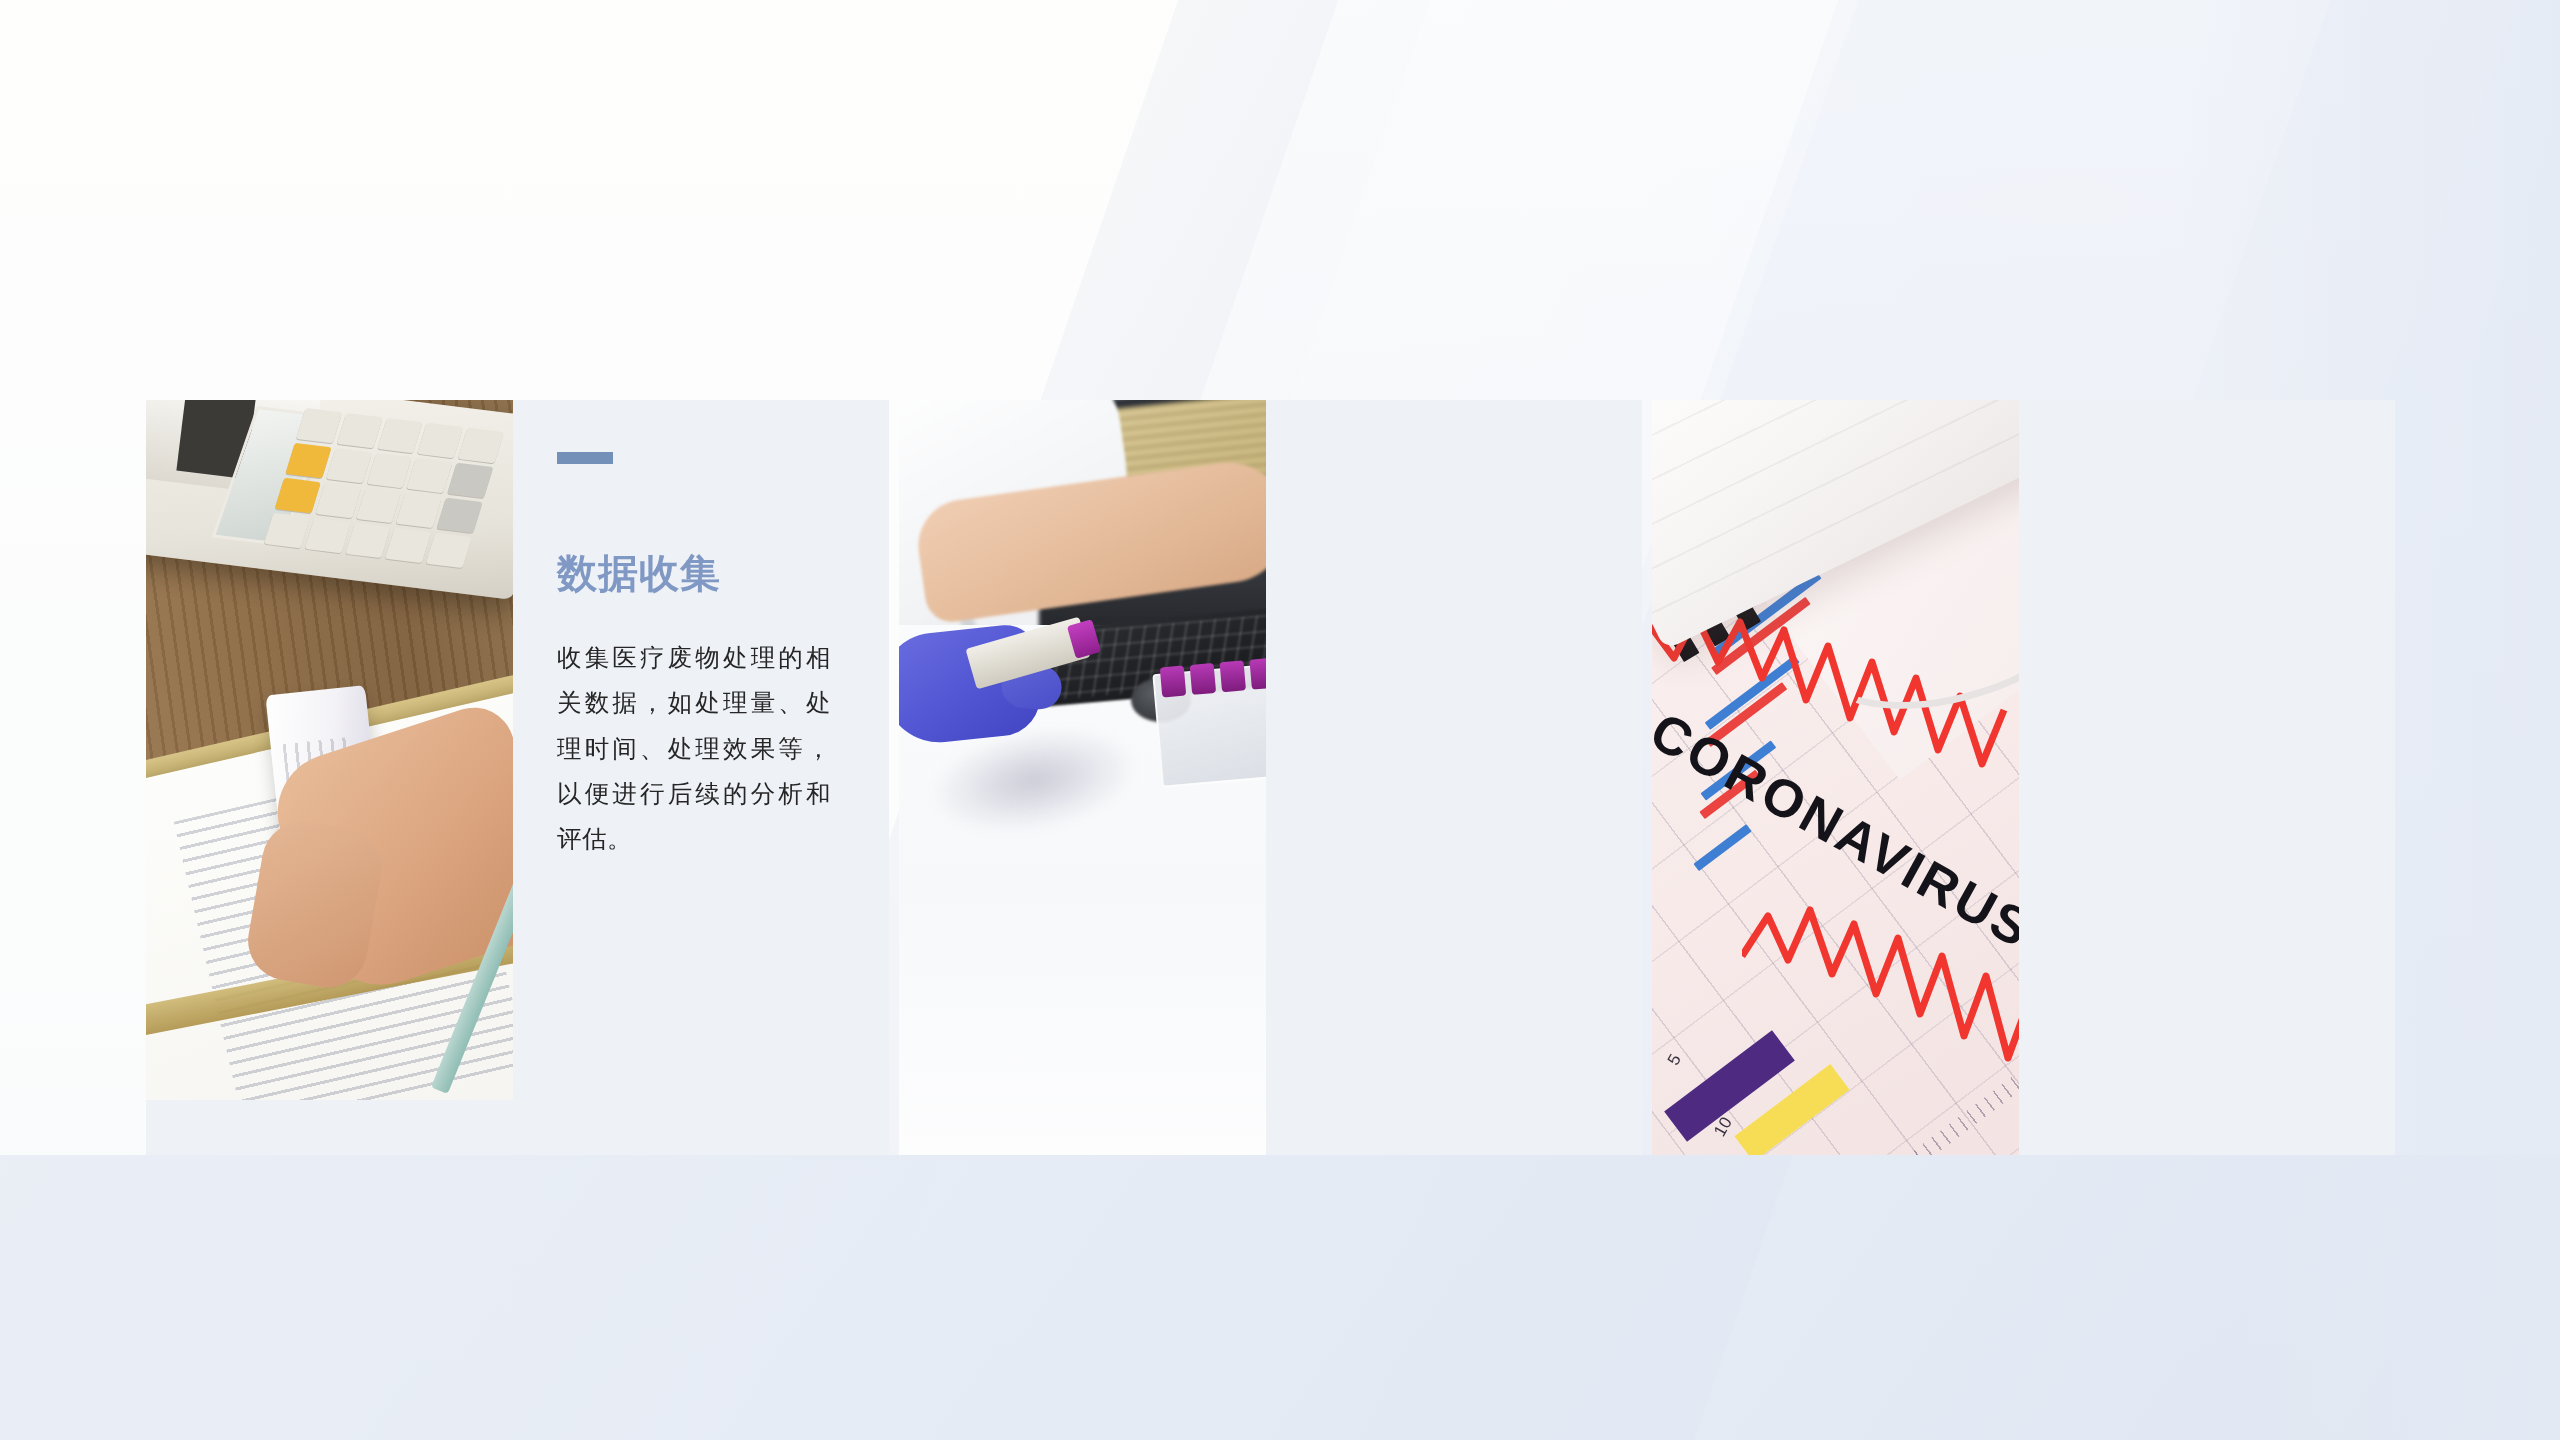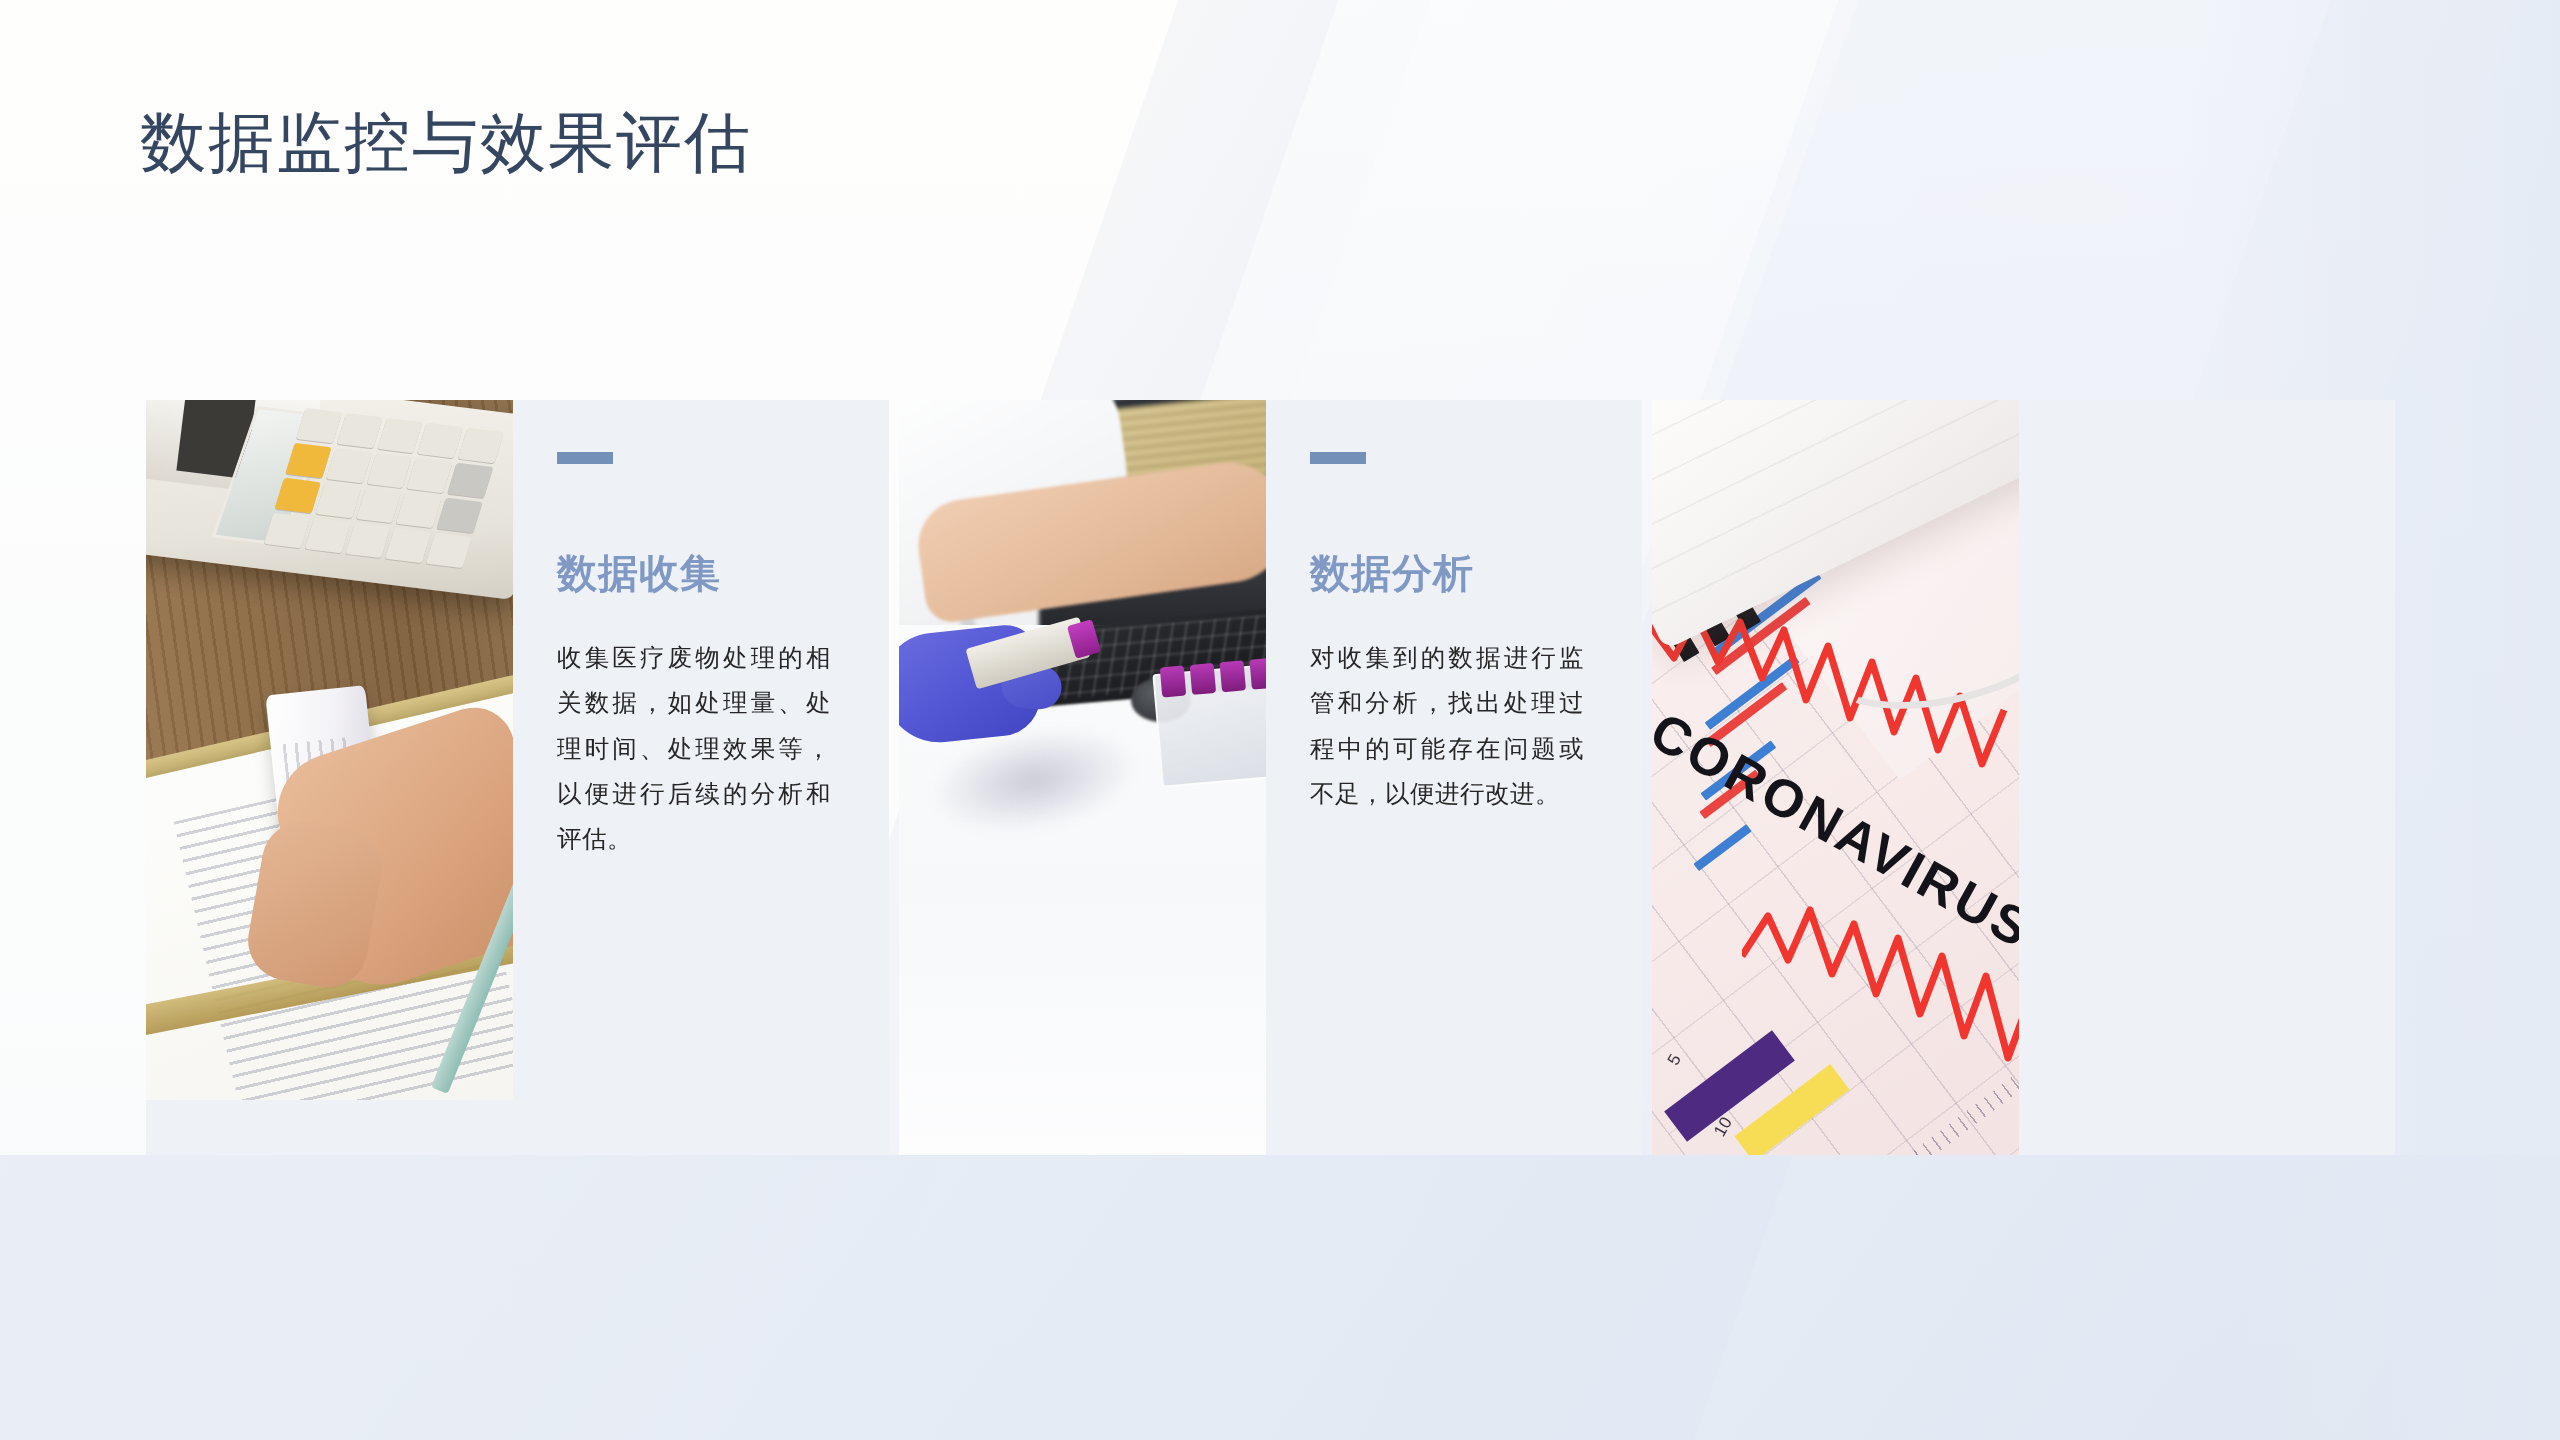--- a/index.html
+++ b/index.html
@@ -559,21 +559,20 @@
 
   <div class="bg-shape bg-slab-white"></div>
   <div class="bg-shape bg-top-tri"></div>
   <div class="bg-shape bg-band-a"></div>
   <div class="bg-shape bg-band-b"></div>
   <div class="bg-shape bg-band-c"></div>
   <div class="bg-shape bg-bottom-par"></div>
   <div class="bg-shape bg-bottom-par2"></div>
   <div class="bg-shape bg-right-fade"></div>
 
-  <div id="page-title">数据监控与效果评估</div>
 
   <div id="cards">
 
     <div class="card">
       <div class="card-photo short photo1">
         <div class="p1-wood"></div>
         <div class="p1-whitepaper"></div>
         <div class="p1-clip"></div>
         <div class="p1-paper"></div>
         <div class="p1-lines"></div>
@@ -640,25 +639,20 @@
         <div class="p2-tubecap"></div>
         <div class="p2-rack">
           <span class="caps">
               <i></i>
               <i></i>
               <i></i>
               <i></i>
             </span>
         </div>
       </div>
-      <div class="card-body">
-        <div class="accent-bar"></div>
-        <div class="card-heading">数据分析</div>
-        <div class="card-text">对收集到的数据进行监管和分析，找出处理过程中的可能存在问题或不足，以便进行改进。</div>
-      </div>
     </div>
 
     <div class="card">
       <div class="card-photo tall photo3">
         <div class="p3-paper"></div>
         <div class="p3-grid"></div>
         <div class="p3-chartpanel"></div>
 
         <div class="p3-bars">
           <i style="left:30px;  top:6px;   width:160px; background:#3e7fd4;"></i>

